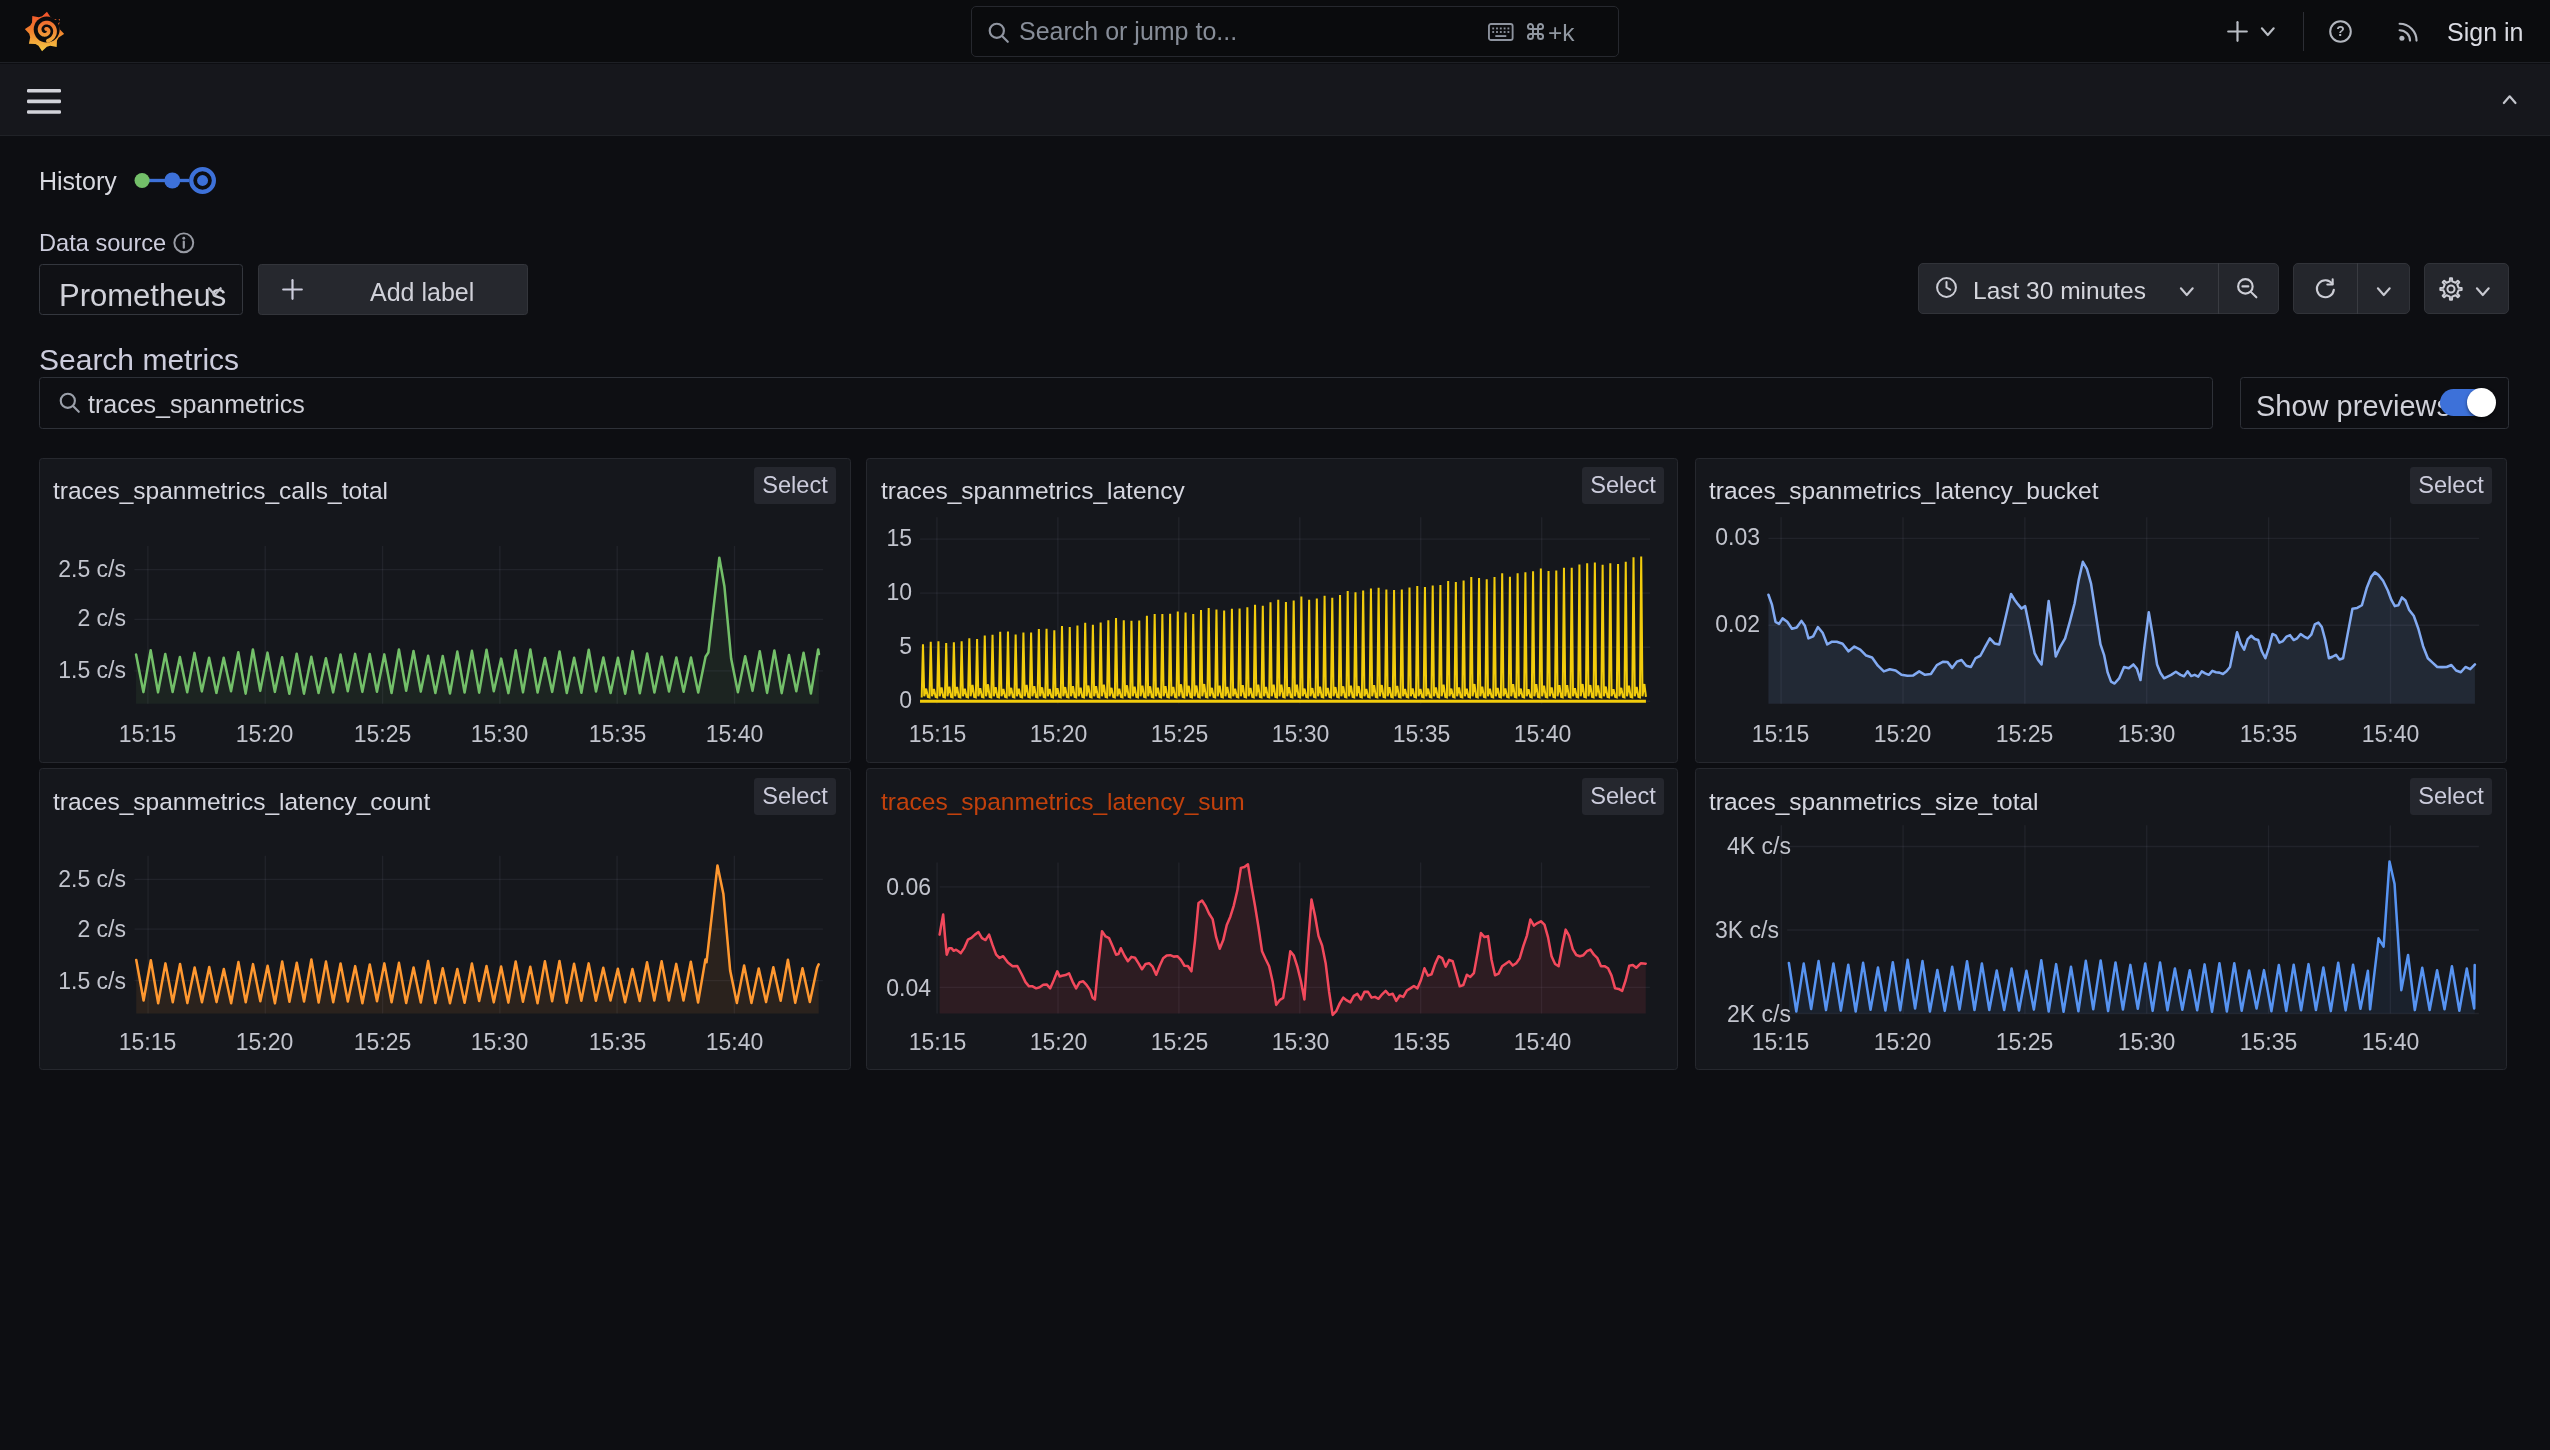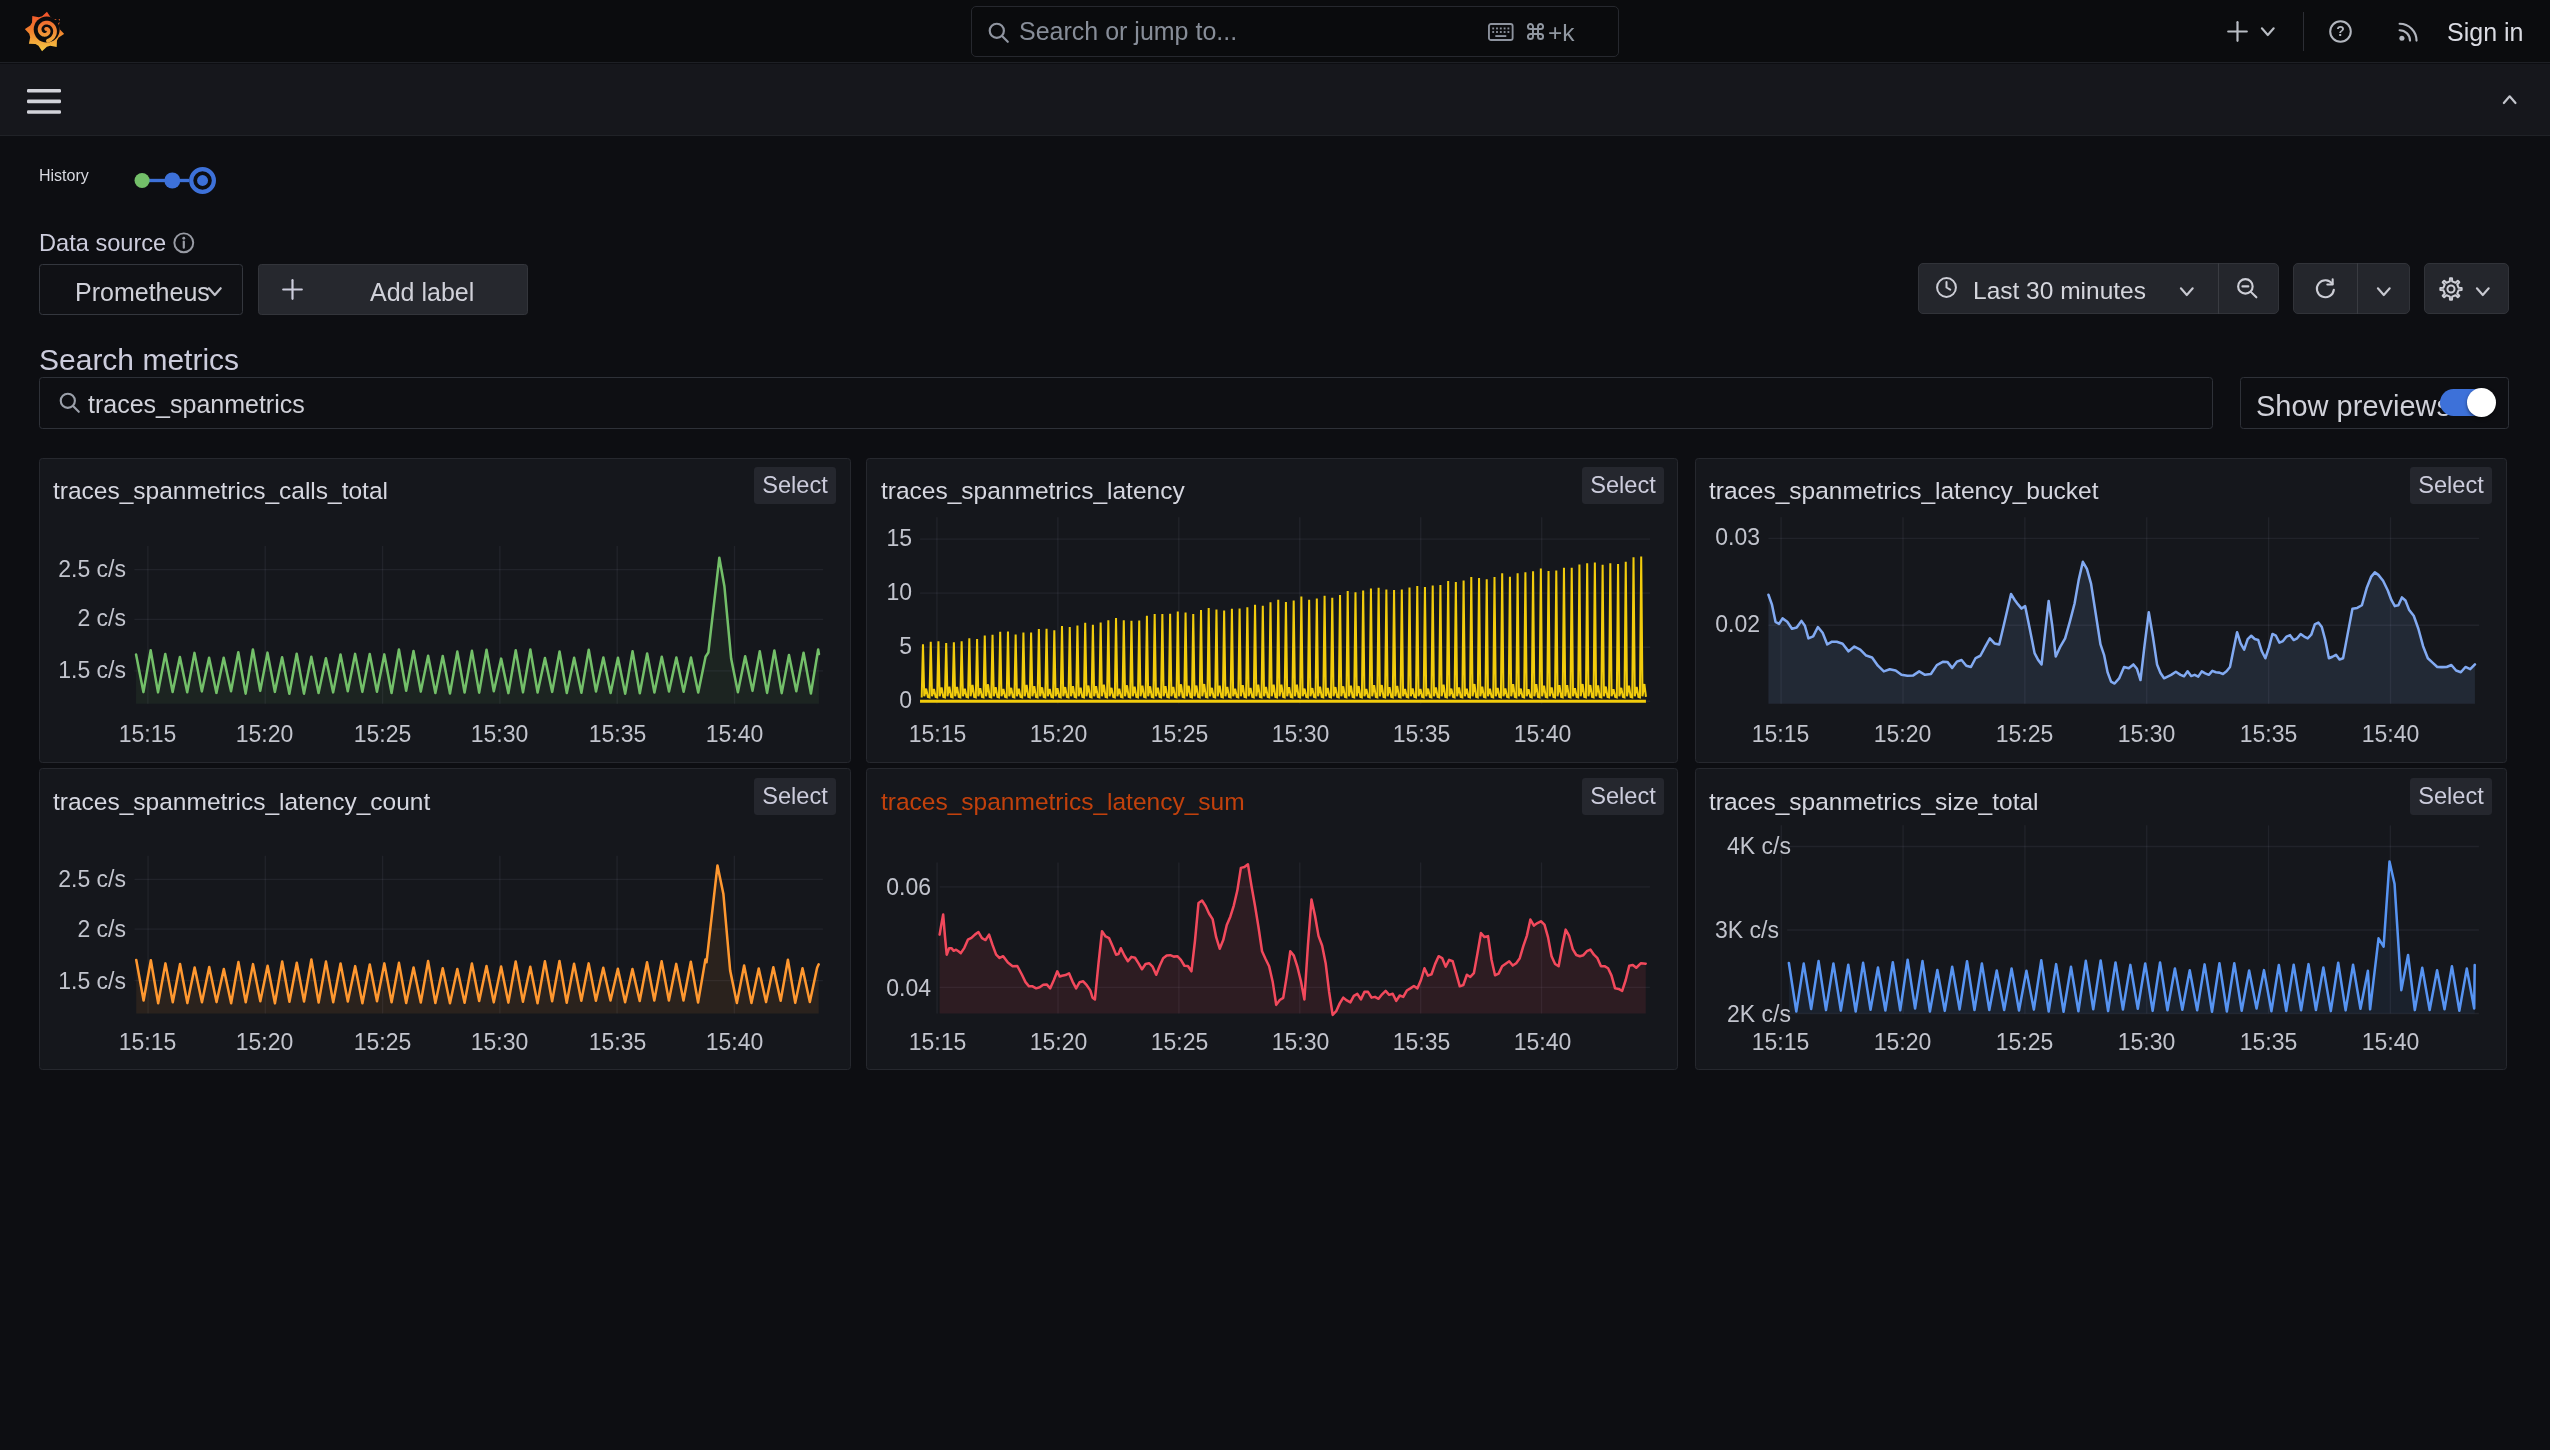--- a/index.html
+++ b/index.html
@@ -65,37 +65,37 @@
 <div style="position:absolute;left:2447px;top:17px;font-size:25px;color:#dadbe2;font-weight:500;white-space:nowrap;line-height:1.2;">Sign in</div>
 <div style="position:absolute;left:0px;top:64px;width:2550px;height:72px;background:#16171c;border-bottom:0.8px solid #202227;"></div>
 <svg style="position:absolute;left:27px;top:83px" width="34" height="34" viewBox="0 0 40 40" fill="none">
       <rect x="0" y="7.0" width="40" height="4.2" rx="1.4" fill="#d2d3da"></rect>
       <rect x="0" y="19.5" width="40" height="4.2" rx="1.4" fill="#d2d3da"></rect>
       <rect x="0" y="32.0" width="40" height="4.2" rx="1.4" fill="#d2d3da"></rect>
     </svg>
 <svg style="position:absolute;left:2498px;top:88px" width="25" height="25" viewBox="0 0 30 30" fill="none">
       <polyline points="7,18 14,10 21,18" stroke="#c3c5cc" stroke-width="2.6" stroke-linecap="round" stroke-linejoin="round"></polyline>
     </svg>
-<div style="position:absolute;left:39px;top:166px;font-size:16px;color:#d8d9e0;font-weight:400;white-space:nowrap;line-height:1.2;">History</div>
+<div style="position:absolute;left:39px;top:166px;font-size:25px;color:#d8d9e0;font-weight:400;white-space:nowrap;line-height:1.2;">History</div>
 <svg style="position:absolute;left:132px;top:166px" width="84" height="29" viewBox="0 0 100 34" fill="none">
       <line x1="12" y1="17" x2="48" y2="17" stroke="#3d71d9" stroke-width="4"></line>
       <line x1="48" y1="17" x2="68" y2="17" stroke="#3d71d9" stroke-width="4"></line>
       <circle cx="12" cy="17" r="9" fill="#73bf69"></circle>
       <circle cx="48" cy="17" r="9.5" fill="#3d71d9"></circle>
       <circle cx="84" cy="17" r="13.5" fill="none" stroke="#3d71d9" stroke-width="5"></circle>
       <circle cx="84" cy="17" r="6.5" fill="#3d71d9"></circle>
     </svg>
 <div style="position:absolute;left:39px;top:229px;font-size:23.6px;color:#ccccdc;font-weight:500;white-space:nowrap;line-height:1.2;">Data source</div>
 <svg style="position:absolute;left:172px;top:231px" width="23.6" height="23.6" viewBox="0 0 28 28" fill="none">
       <circle cx="14" cy="14" r="11.2" stroke="#989ba4" stroke-width="2.3"></circle>
       <line x1="14" y1="12.5" x2="14" y2="19.8" stroke="#989ba4" stroke-width="2.6" stroke-linecap="round"></line>
       <circle cx="14" cy="8.6" r="1.7" fill="#989ba4"></circle>
     </svg>
 <div style="position:absolute;left:39px;top:264px;width:204px;height:51px;background:#101115;border:0.8px solid #34373e;border-radius:3.4px;"></div>
-<div style="position:absolute;left:59px;top:277px;font-size:25px;color:#d0d1d9;font-weight:400;white-space:nowrap;line-height:1.2;margin-left:16px;">Prometheus</div>
+<div style="position:absolute;left:59px;top:277px;font-size:31px;color:#d0d1d9;font-weight:400;white-space:nowrap;line-height:1.2;">Prometheus</div>
 <svg style="position:absolute;left:203px;top:279px" width="23.6" height="23.6" viewBox="0 0 28 28" fill="none">
       <polyline points="7,11 14,19 21,11" stroke="#c0c1c9" stroke-width="2.6" stroke-linecap="round" stroke-linejoin="round"></polyline>
     </svg>
 <div style="position:absolute;left:258px;top:264px;width:270px;height:51px;background:#26282e;border:0.8px solid #33353b;border-radius:3.4px;"></div>
 <svg style="position:absolute;left:279px;top:276px" width="27" height="27" viewBox="0 0 32 32" fill="none">
       <line x1="16" y1="5" x2="16" y2="27" stroke="#ccccdc" stroke-width="2.6" stroke-linecap="round"></line>
       <line x1="5" y1="16" x2="27" y2="16" stroke="#ccccdc" stroke-width="2.6" stroke-linecap="round"></line>
     </svg>
 <div style="position:absolute;left:323px;top:277px;font-size:25px;color:#d0d1d9;font-weight:500;white-space:nowrap;line-height:1.2;margin-left:47px;">Add label</div>
 <div style="position:absolute;left:1918px;top:263px;width:361px;height:51px;background:#24262c;border:0.8px solid #313339;border-radius:5px;"></div>

